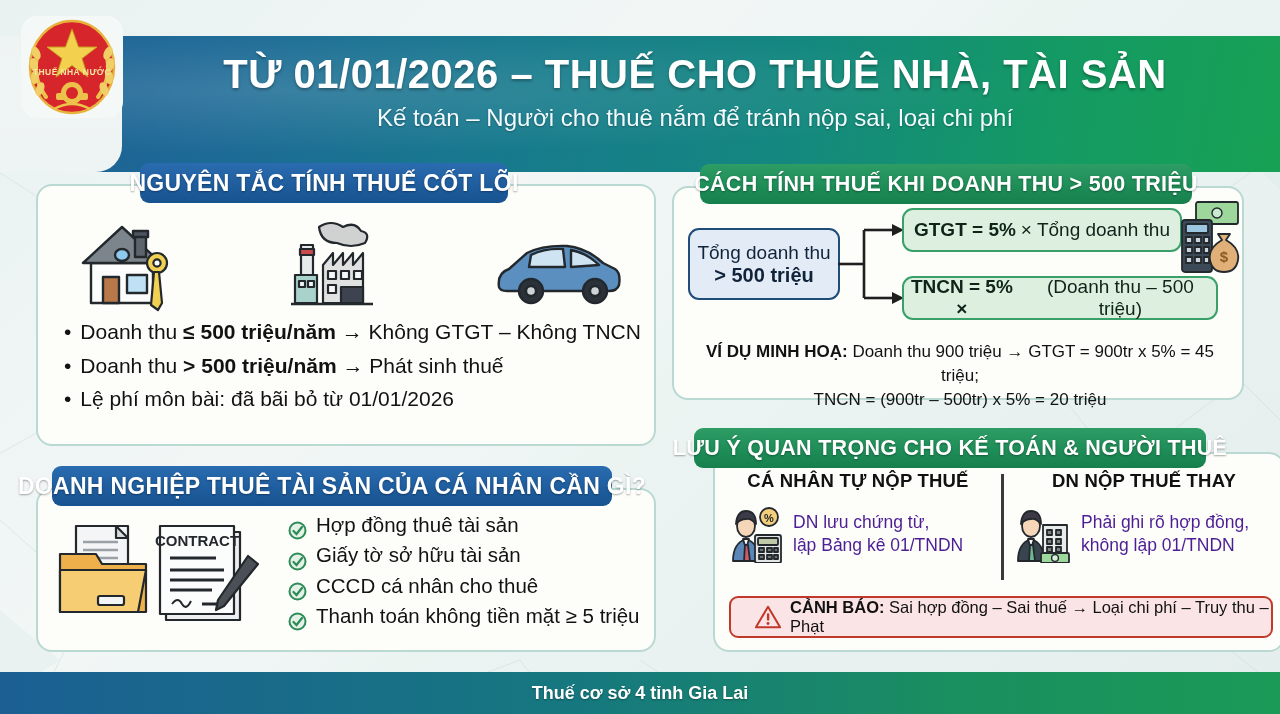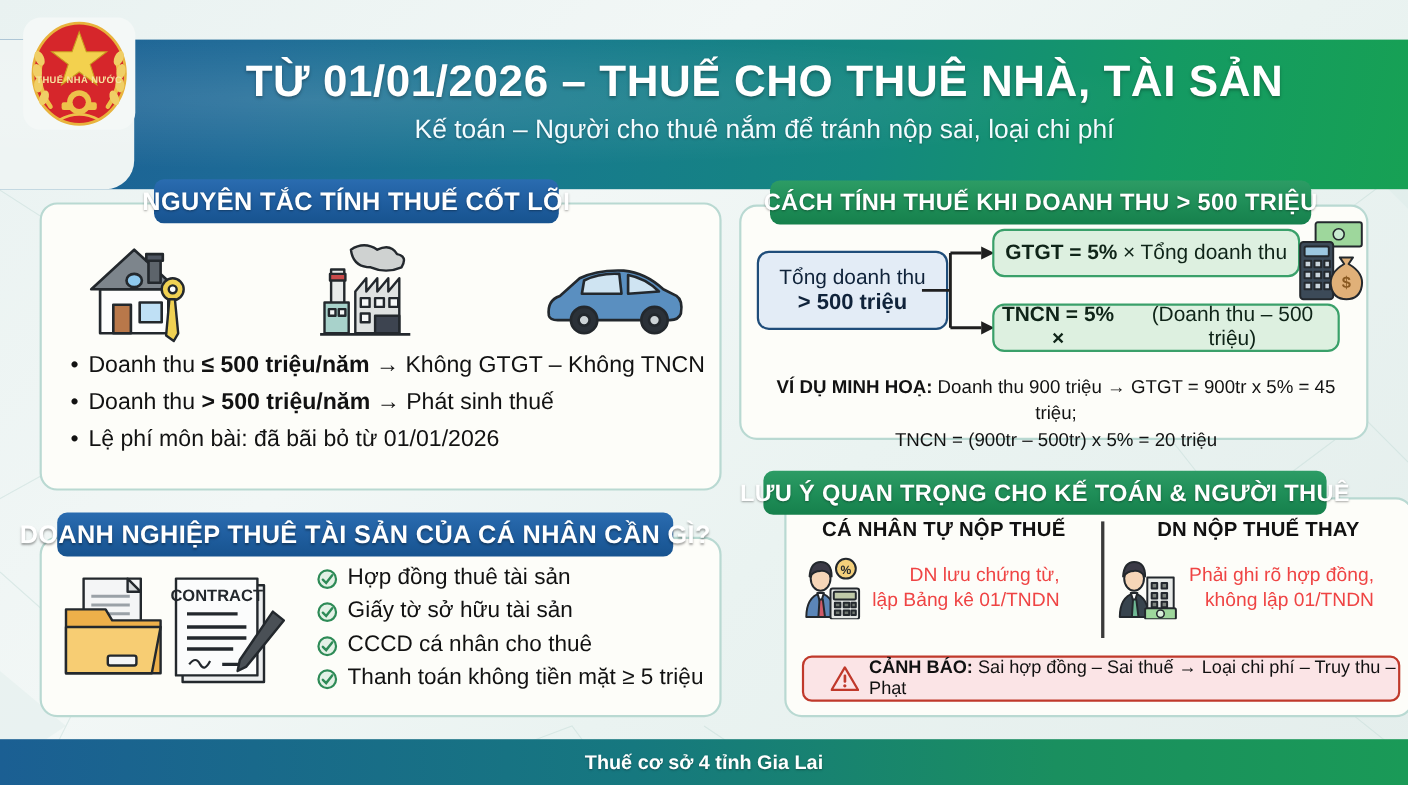--- a/index.html
+++ b/index.html
@@ -97,35 +97,35 @@
   }
 
   
   #card-biz { left: 36px; top: 488px; width: 620px; height: 164px; }
   #pill-biz { left: 52px; top: 466px; width: 560px; height: 40px; font-size: 23px; }
   .doc-icons { position: absolute; left: 14px; top: 22px; width: 230px; height: 120px; }
   .checklist {
     position: absolute; left: 250px; top: 20px; width: 360px;
     font-size: 20.5px; color: #121212; line-height: 1.48;
   }
-  .checklist li { list-style: none; display: flex; align-items: center; gap: 9px; }
+  .checklist li { list-style: none; display: flex; align-items: flex-end; gap: 9px; }
   .chk { flex: 0 0 auto; margin-top: 3px; }
 
   
   #card-calc { left: 672px; top: 186px; width: 572px; height: 214px; }
   #pill-calc { left: 700px; top: 164px; width: 492px; height: 40px; font-size: 21.5px; }
   .flow { position: absolute; left: 0; top: 0; width: 572px; height: 150px; }
   .flow-box {
     position: absolute;
     border-radius: 11px;
     display: flex; flex-direction: column; align-items: center; justify-content: center;
     text-align: center;
   }
   #flow-src {
-    left: 14px; top: 40px; width: 174px; height: 72px;
+    left: 14px; top: 40px; width: 152px; height: 72px;
     background: #e3ecf6; border: 2.5px solid #1f4d7a;
     font-size: 19px; color: #10233a;
   }
   #flow-src b { font-size: 20px; }
   #flow-gtgt {
     left: 228px; top: 20px; width: 280px; height: 44px;
     background: #ddf0e0; border: 2.5px solid #3aa06a;
     font-size: 19px; color: #0f2418;
     flex-direction: row; gap: 5px;
   }
@@ -155,21 +155,21 @@
     background:#3a3a3a;
   }
   .col-head {
     text-align: center; font-size: 18.5px; font-weight: bold; color: #111;
     letter-spacing: .2px;
   }
   .col-body {
     margin-top: 13px; display: flex; align-items: center; gap: 8px;
     padding: 0 10px 0 14px;
   }
-  .col-txt { font-size: 17.5px; color: #ef4444; line-height: 1.3; text-align: right; }
+  .col-txt { font-size: 17.5px; color: #4c1d95; line-height: 1.3; }
   .warn {
     position: absolute; left: 14px; top: 142px; width: 544px; height: 42px;
     background: #fbe4e6; border: 2px solid #c0392b; border-radius: 9px;
     display: flex; align-items: center; gap: 9px; padding-left: 24px;
   }
   .warn-txt { font-size: 16.5px; color: #111; }
   .warn-txt b { font-weight: bold; }
 
   
   .footer {

